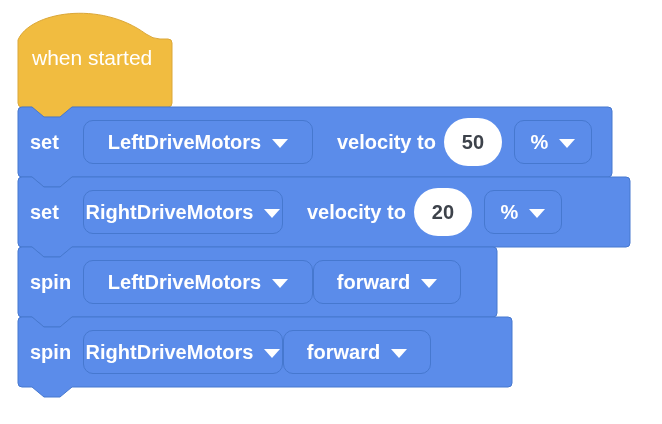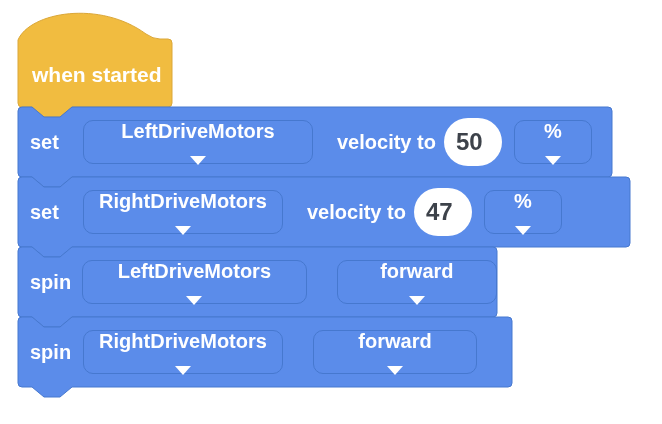--- a/index.html
+++ b/index.html
@@ -43,23 +43,23 @@
   }
   .shape-gold {
     fill: var(--hat_gold);
     stroke: var(--hat_gold_border);
     stroke-width: 1;
   }
   .hat-block { top: 16px; width: 154px; height: 91px; }
   .hat-label {
     position: absolute;
     left: 14px;
-    top: 47px;
+    top: 30px;
     font-size: 21px;
-    font-weight: bold;
+    font-weight: normal;
     color: var(--label_text);
     white-space: nowrap;
   }
   .stack-row {
     position: relative;
     display: flex;
     align-items: center;
     height: 70px;
     white-space: nowrap;
   }
@@ -85,45 +85,45 @@
     border: 1.5px solid var(--block_blue_border);
     border-radius: 10px;
     display: flex;
     align-items: center;
     justify-content: center;
     gap: 11px;
     color: var(--label_text);
     font-size: 20px;
     font-weight: bold;
     cursor: pointer;
-    flex-direction: column;
   }
   .dd-motor   { margin-left: 9px;  width: 230px; }
   .dd-motor-r { margin-left: 9px;  width: 200px; }
-  .dd-dir     { margin-left: 30px; width: 164px; }
+  .dd-dir     { width: 148px; }
   .dd-unit    { margin-left: 12px; width: 78px; }
   .arrow {
     width: 0;
     height: 0;
     border-left: 8px solid transparent;
     border-right: 8px solid transparent;
     border-top: 9px solid var(--label_text);
     margin-top: 2px;
   }
   .value-pill {
     margin-left: 8px;
     min-width: 58px;
     height: 48px;
     padding: 0 12px;
     background: var(--value_bg);
     border-radius: 24px;
     display: flex;
     align-items: center;
+    justify-content: center;
     color: var(--value_text);
-    font-size: 24px;
+    font-size: 20px;
     font-weight: bold;
     cursor: text;
   }
 </style>
 </head>
 <body>
 
 <div class="workspace">
 
   <div class="script-block hat-block">
@@ -159,21 +159,21 @@
       <path class="shape-blue" d="M 4 0 H 14 L 26 10 H 42 L 54 0 H 608 Q 612 0 612 4 V 66 Q 612 70 608 70 H 54 L 42 80 H 26 L 14 70 H 4 Q 0 70 0 66 V 4 Q 0 0 4 0 Z"></path>
     </svg>
     <div class="stack-row">
       <span class="op-label">set</span>
       <div class="dropdown dd-motor-r">
         <span>RightDriveMotors</span>
         <span class="arrow"></span>
       </div>
       <span class="mid-label">velocity to</span>
       <div class="value-pill">
-        <span>47</span>
+        <span>20</span>
       </div>
       <div class="dropdown dd-unit">
         <span>%</span>
         <span class="arrow"></span>
       </div>
     </div>
   </div>
 
   <div class="script-block b3">
     <svg class="block-svg" width="481" height="82">

